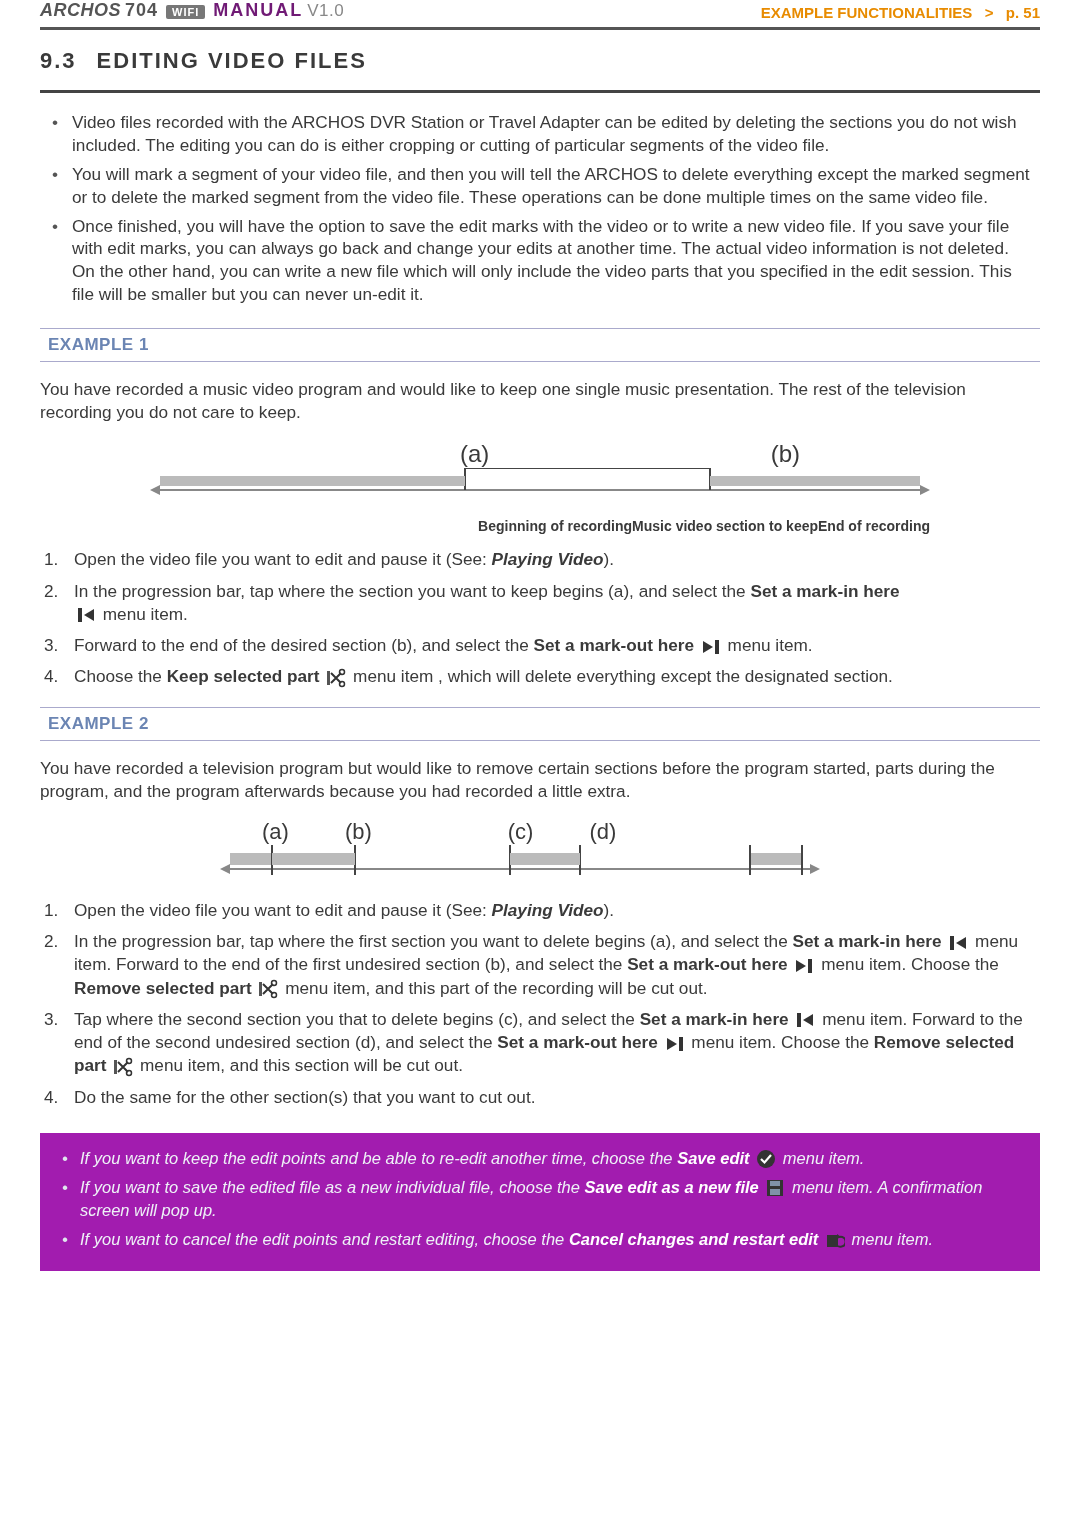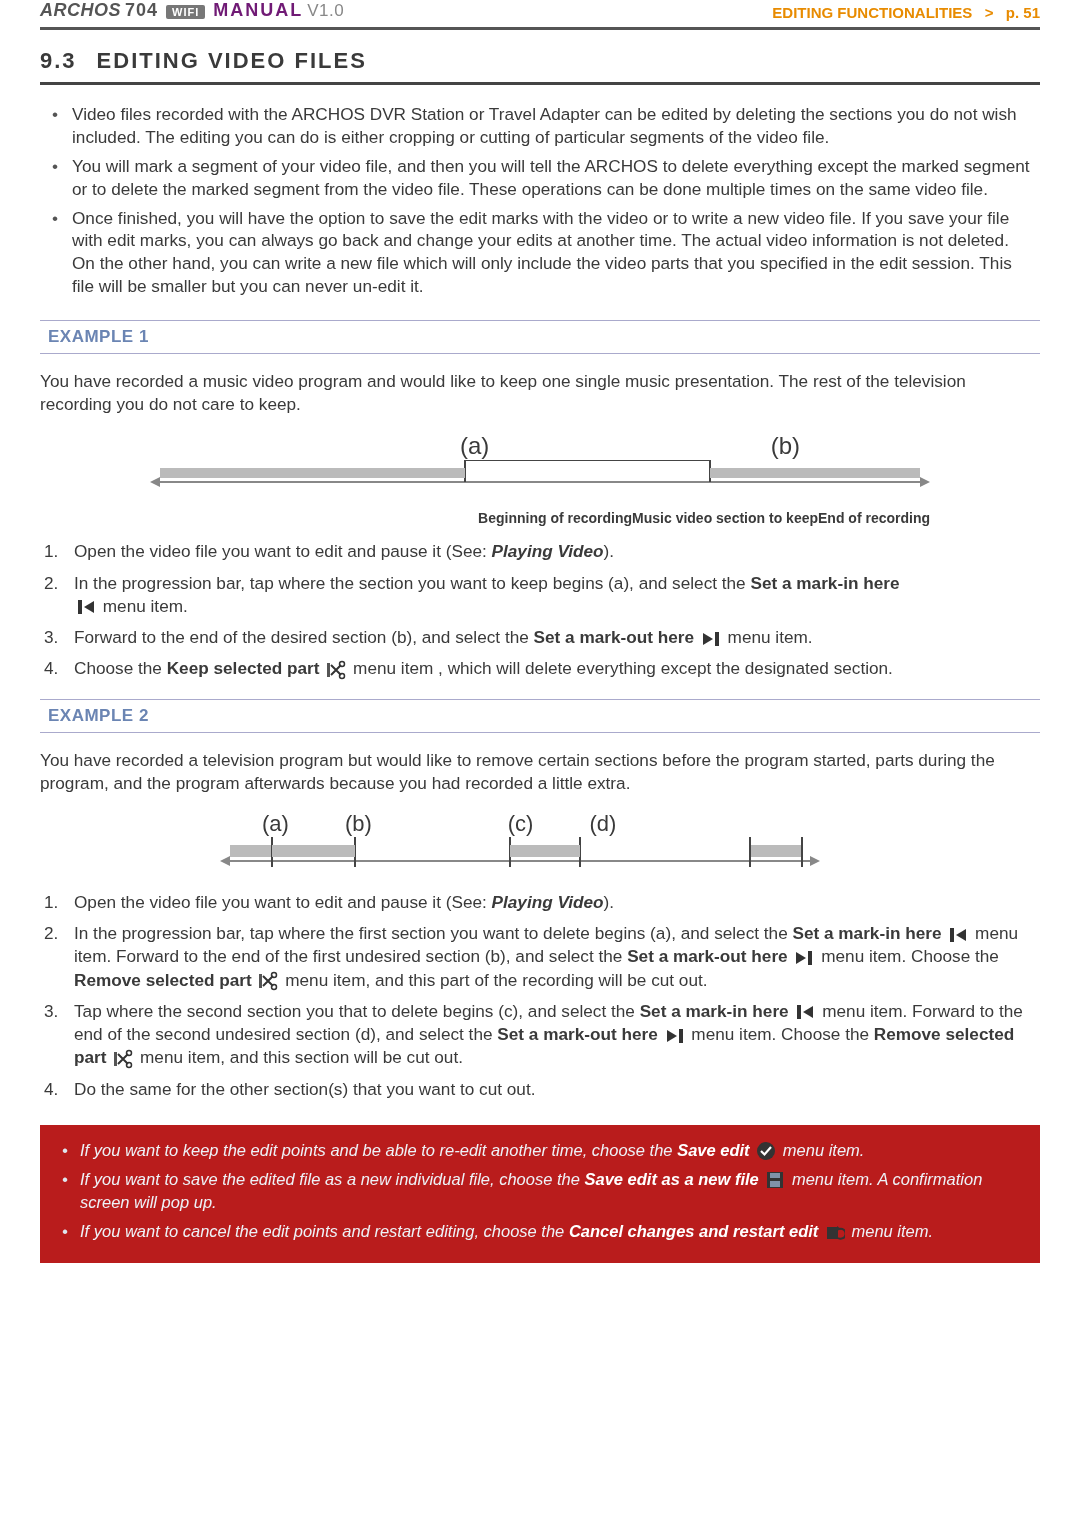--- a/index.html
+++ b/index.html
@@ -80,21 +80,21 @@
   }
 
   .section-title {
     font-family: "Arial Black", Arial, sans-serif;
     font-weight: 900;
     letter-spacing: 2px;
     font-size: 22px;
     color: #3a3a3a;
     display: flex;
     gap: 20px;
-    margin-bottom: 8px;
+    margin-bottom: 16px;
   }
   .title-underline {
     border-top: 3px solid #444;
     margin: 4px 0 18px 0;
   }
 
   ul.dashlist {
     list-style: none;
     padding: 0;
     margin: 0 4px 22px 4px;
@@ -190,21 +190,21 @@
   .d2-labels {
     display: flex;
     gap: 56px;
     font-size: 22px;
     font-family: Arial, sans-serif;
     margin-left: 42px;
   }
   .d2-labels span:nth-child(3){ margin-left:80px; }
 
   .note-box {
-    background: #b91c1c;
+    background: #a21caf;
     color: #eef2f7;
     padding: 14px 18px;
     margin-top: 24px;
     font-style: italic;
     font-size: 16.5px;
     line-height: 1.4;
   }
   .note-box ul {
     list-style: none;
     padding: 0;
@@ -271,21 +271,21 @@
 
 <div class="header-row">
   <div class="header-left">
     <span class="archos-logo">ARCHOS</span>
     <span class="model">704</span>
     <span class="wifi-badge">WIFI</span>
     <span class="manual-word">MANUAL</span>
     <span class="version">V1.0</span>
   </div>
   <div class="header-right">
-    <span>EDITING FUNCTIONALITIES</span>
+    <span>EXAMPLE FUNCTIONALITIES</span>
     <span class="gt">&nbsp;&gt;&nbsp;</span>
     <span>p. 51</span>
   </div>
 </div>
 <hr class="thick-hr">
 
 <div class="page">
 
   <div class="section-title">
     <span>9.3</span>

